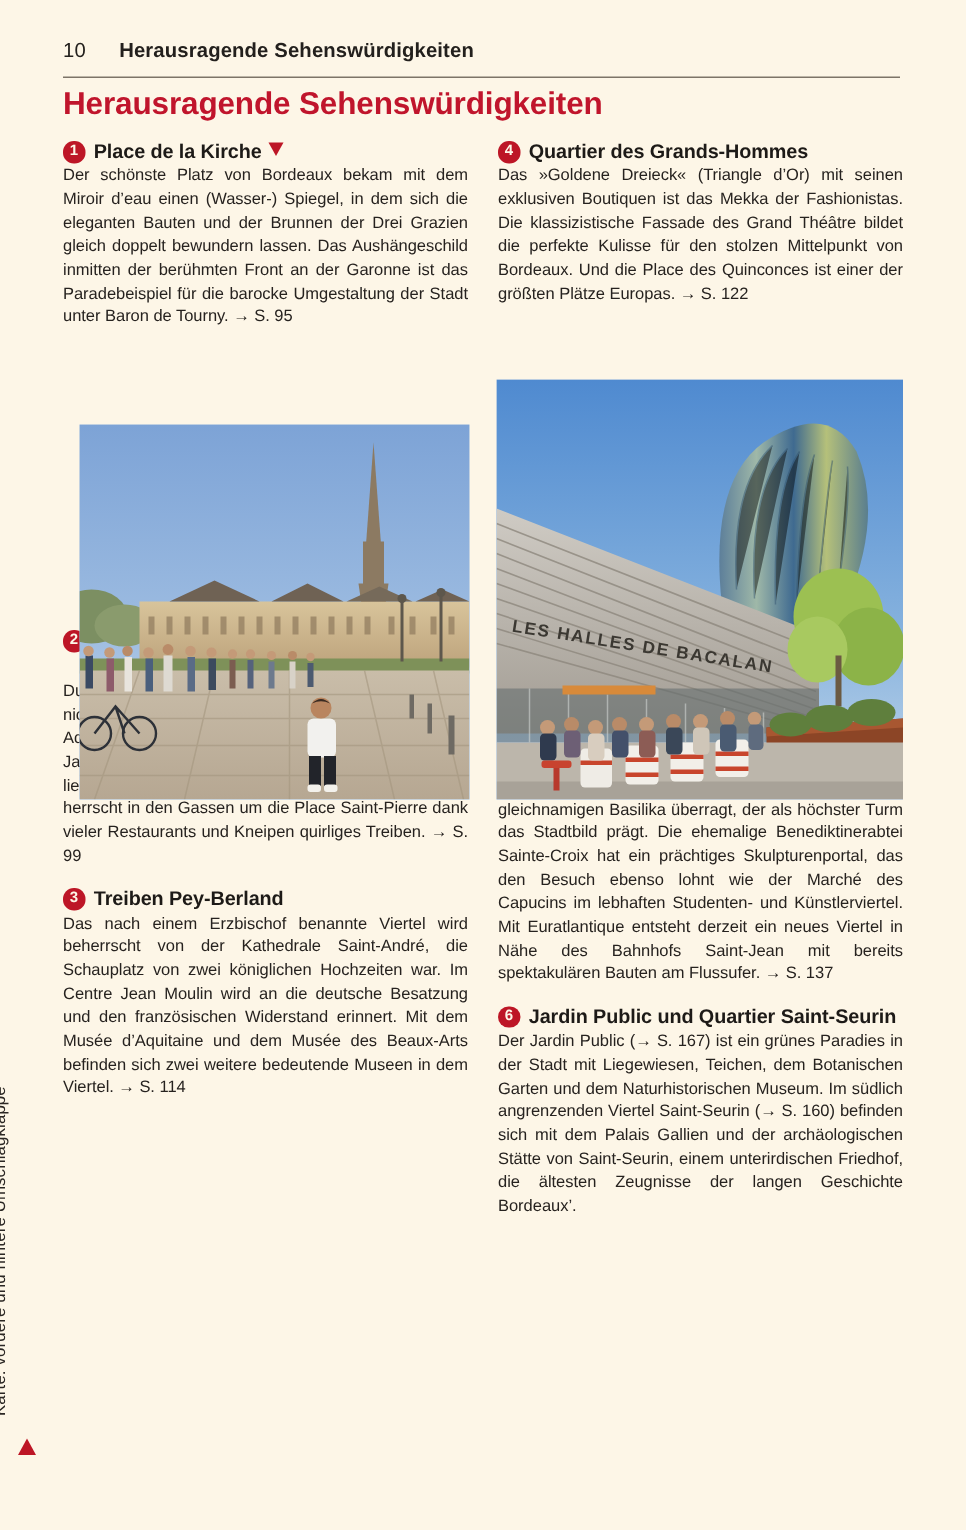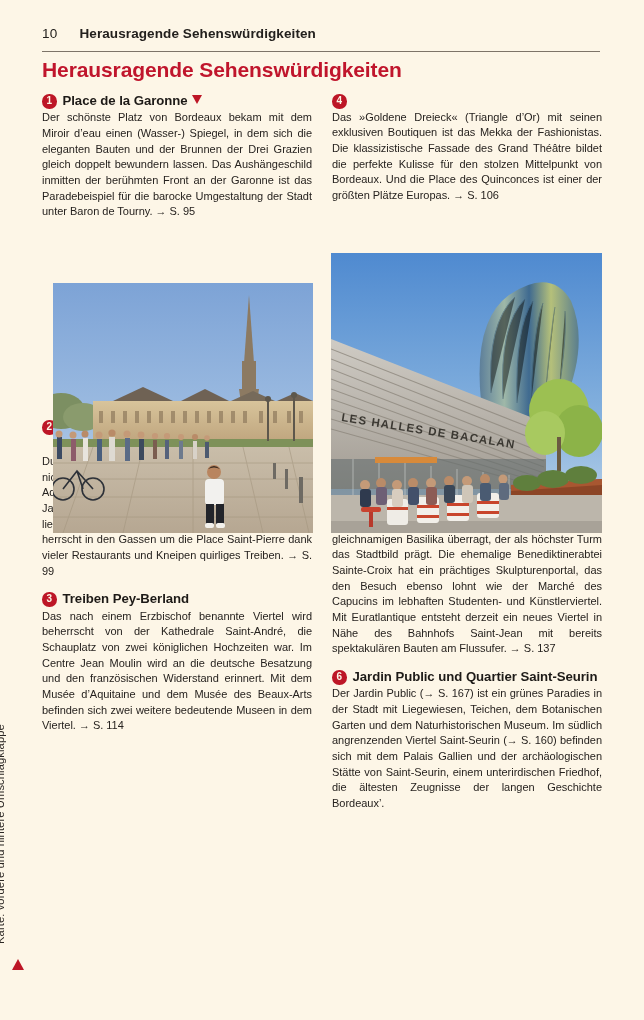--- a/index.html
+++ b/index.html
@@ -204,21 +204,21 @@
   </div>
 
   <div class="columns">
 
     <div class="col col-left">
 
       <div class="entry">
         <div class="entry-head">
           <div class="badge">1</div>
           <div class="entry-title">
-            <span>Place de la Garonne</span><span class="tri-down"></span>
+            <span>Place de la Kirche</span><span class="tri-down"></span>
           </div>
         </div>
         <div class="entry-body">Der schönste Platz von Bordeaux bekam mit dem Miroir d’eau einen (Wasser-) Spiegel, in dem sich die eleganten Bauten und der Brunnen der Drei Grazien gleich doppelt bewundern lassen. Das Aushängeschild inmitten der berühmten Front an der Garonne ist das Paradebeispiel für die barocke Umgestaltung der Stadt unter Baron de Tourny. → S. 95</div>
       </div>
 
       <div class="photo photo-bourse">
         <svg viewBox="0 0 260 250" preserveAspectRatio="none" aria-hidden="true">
           <defs>
             <linearGradient id="skyA" x1="0" y1="0" x2="0" y2="1">
               <stop offset="0%" stop-color="#7da3d6"></stop>
@@ -363,22 +363,23 @@
         <div class="entry-body">Das nach einem Erzbischof benannte Viertel wird beherrscht von der Kathedrale Saint-André, die Schauplatz von zwei königlichen Hochzeiten war. Im Centre Jean Moulin wird an die deutsche Besatzung und den französischen Widerstand erinnert. Mit dem Musée d’Aquitaine und dem Musée des Beaux-Arts befinden sich zwei weitere bedeutende Museen in dem Viertel. → S. 114</div>
       </div>
 
     </div>
 
     <div class="col col-right">
 
       <div class="entry">
         <div class="entry-head">
           <div class="badge">4</div>
+          <div class="entry-title">Quartier des Grands-Hommes</div>
         </div>
-        <div class="entry-body">Das »Goldene Dreieck« (Triangle d’Or) mit seinen exklusiven Boutiquen ist das Mekka der Fashionistas. Die klassizistische Fassade des Grand Théâtre bildet die perfekte Kulisse für den stolzen Mittelpunkt von Bordeaux. Und die Place des Quinconces ist einer der größten Plätze Europas. → S. 106</div>
+        <div class="entry-body">Das »Goldene Dreieck« (Triangle d’Or) mit seinen exklusiven Boutiquen ist das Mekka der Fashionistas. Die klassizistische Fassade des Grand Théâtre bildet die perfekte Kulisse für den stolzen Mittelpunkt von Bordeaux. Und die Place des Quinconces ist einer der größten Plätze Europas. → S. 122</div>
       </div>
 
       <div class="entry" style="margin-top:294px;">
         <div class="entry-head">
           <div class="badge">5</div>
           <div class="entry-title">Südliche Hauptstadt</div>
         </div>
         <div class="entry-body">Das Viertel Saint-Michel wird vom Glockenturm der gleichnamigen Basilika überragt, der als höchster Turm das Stadtbild prägt. Die ehemalige Benediktinerabtei Sainte-Croix hat ein prächtiges Skulpturenportal, das den Besuch ebenso lohnt wie der Marché des Capucins im lebhaften Studenten- und Künstlerviertel. Mit Euratlantique entsteht derzeit ein neues Viertel in Nähe des Bahnhofs Saint-Jean mit bereits spektakulären Bauten am Flussufer. → S. 137</div>
       </div>
 

